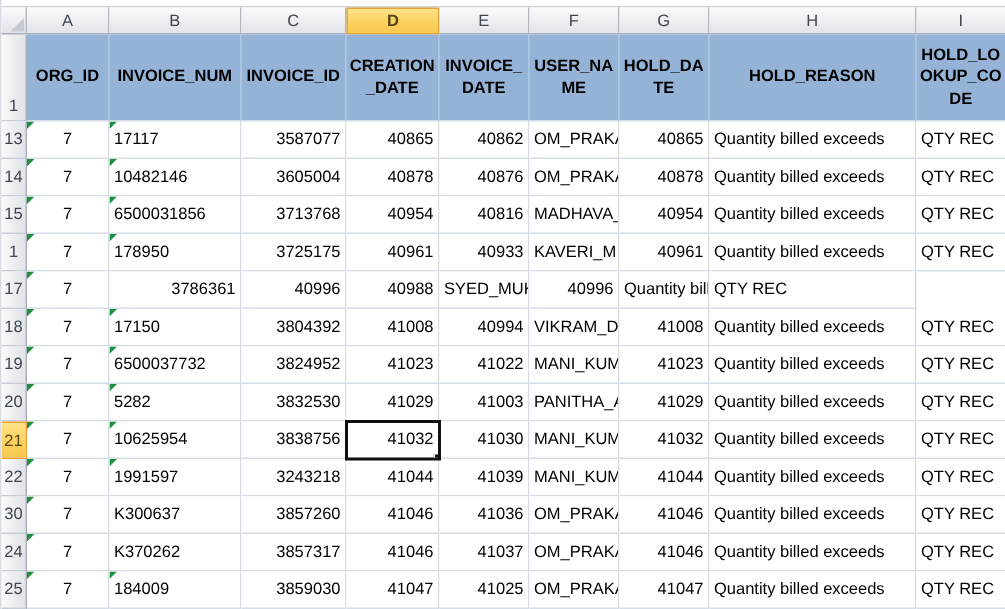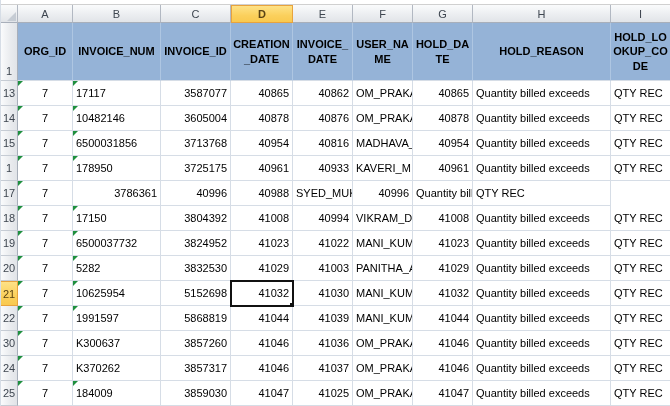--- a/index.html
+++ b/index.html
@@ -210,33 +210,33 @@
         <div class="cell al-r">41003</div>
         <div class="cell al-l">PANITHA_A</div>
         <div class="cell al-r">41029</div>
         <div class="cell al-l">Quantity billed exceeds</div>
         <div class="cell al-l">QTY REC</div>
       </div>
       <div class="grid-row data-row">
         <div class="rowhdr sel">21</div>
         <div class="cell al-c">7<div class="flag"></div></div>
         <div class="cell al-l">10625954<div class="flag"></div></div>
-        <div class="cell al-r">5152698</div>
+        <div class="cell al-r">3838756</div>
         <div class="cell al-r selcell">41032<div class="fill-handle"></div></div>
         <div class="cell al-r">41030</div>
         <div class="cell al-l">MANI_KUM</div>
         <div class="cell al-r">41032</div>
         <div class="cell al-l">Quantity billed exceeds</div>
         <div class="cell al-l">QTY REC</div>
       </div>
       <div class="grid-row data-row">
         <div class="rowhdr">22</div>
         <div class="cell al-c">7<div class="flag"></div></div>
         <div class="cell al-l">1991597<div class="flag"></div></div>
-        <div class="cell al-r">5868819</div>
+        <div class="cell al-r">3243218</div>
         <div class="cell al-r">41044</div>
         <div class="cell al-r">41039</div>
         <div class="cell al-l">MANI_KUM</div>
         <div class="cell al-r">41044</div>
         <div class="cell al-l">Quantity billed exceeds</div>
         <div class="cell al-l">QTY REC</div>
       </div>
       <div class="grid-row data-row">
         <div class="rowhdr">30</div>
         <div class="cell al-c">7<div class="flag"></div></div>

